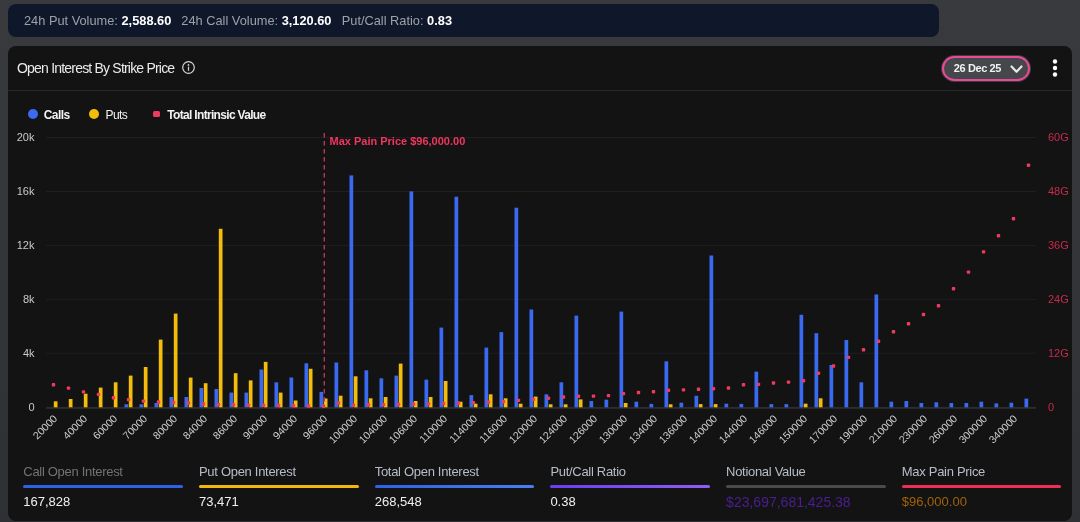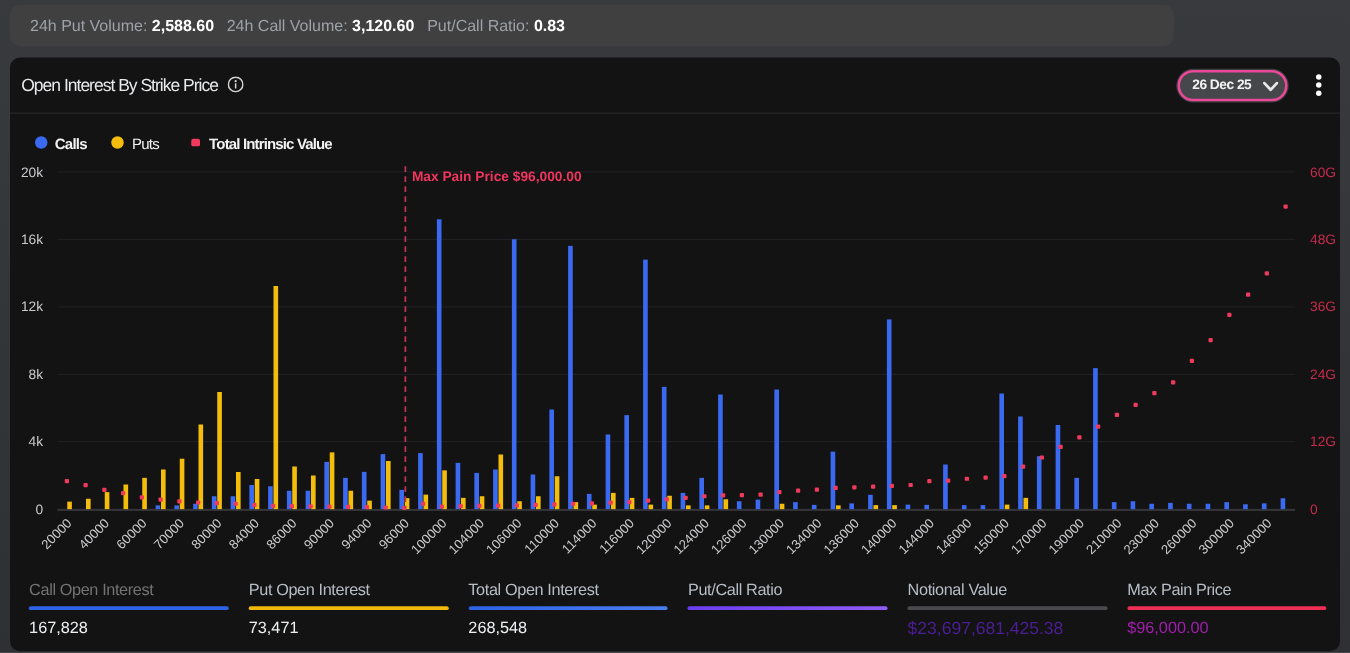--- a/index.html
+++ b/index.html
@@ -1,18 +1,18 @@
 <!DOCTYPE html>
 <html><head><meta charset="utf-8">
 <style>
 html,body{margin:0;padding:0;background:linear-gradient(#383a3e,#2e3033);width:1080px;height:522px;overflow:hidden;font-family:"Liberation Sans",sans-serif;}
 .abs{position:absolute;}
 </style></head>
 <body>
-<div class="abs" style="left:8px;top:4px;width:931px;height:33px;background:#404040;border-radius:8px">
+<div class="abs" style="left:8px;top:4px;width:931px;height:33px;background:#0f172a;border-radius:8px">
   <div class="abs" style="left:16px;top:0;height:33px;line-height:33px;font-size:12.8px;color:#9da1a8;white-space:nowrap">
     24h Put Volume:&nbsp;<span style="color:#fff;font-weight:bold">2,588.60</span>
     <span style="display:inline-block;width:6.5px"></span>24h Call Volume:&nbsp;<span style="color:#fff;font-weight:bold">3,120.60</span>
     <span style="display:inline-block;width:6.7px"></span>Put/Call Ratio:&nbsp;<span style="color:#fff;font-weight:bold">0.83</span>
   </div>
 </div>
 <div class="abs" style="left:8px;top:46px;width:1064px;height:474.5px;background:#131313;border-radius:8px"></div>
 <div class="abs" style="left:17px;top:60px;font-size:14px;color:#e8eaed;font-weight:500;letter-spacing:-0.8px">Open Interest By Strike Price</div>
 <svg class="abs" style="left:182px;top:60.5px" width="13" height="13" viewBox="0 0 13 13">
   <circle cx="6.5" cy="6.5" r="5.8" fill="none" stroke="#d5d5d8" stroke-width="1.2"></circle>
@@ -275,23 +275,24 @@
 <div style="margin-top:6.5px;font-size:13px;color:#eef0f2;white-space:nowrap">73,471</div>
 </div>
 <div style="position:absolute;left:374.7px;top:464px;width:159.5px">
 <div style="font-size:13px;letter-spacing:-0.3px;color:#b7bdc6;white-space:nowrap">Total Open Interest</div>
 <div style="margin-top:6px;height:2.5px;border-radius:2px;background:linear-gradient(90deg,#2e62e6,#4a7df0)"></div>
 <div style="margin-top:6.5px;font-size:13px;color:#eef0f2;white-space:nowrap">268,548</div>
 </div>
 <div style="position:absolute;left:550.4px;top:464px;width:159.5px">
 <div style="font-size:13px;letter-spacing:-0.3px;color:#b7bdc6;white-space:nowrap">Put/Call Ratio</div>
 <div style="margin-top:6px;height:2.5px;border-radius:2px;background:linear-gradient(90deg,#6a3ff0,#8f5cf5)"></div>
+<div style="margin-top:6.5px;font-size:13px;color:#eef0f2;white-space:nowrap">0.38</div>
 </div>
 <div style="position:absolute;left:726.1px;top:464px;width:159.5px">
 <div style="font-size:13px;letter-spacing:-0.3px;color:#b7bdc6;white-space:nowrap">Notional Value</div>
 <div style="margin-top:6px;height:2.5px;border-radius:2px;background:linear-gradient(90deg,#4a4a4e,#4a4a4e)"></div>
 <div style="margin-top:6px;font-size:14px;color:#4c1d95;white-space:nowrap">$23,697,681,425.38</div>
 </div>
 <div style="position:absolute;left:901.8px;top:464px;width:159.5px">
 <div style="font-size:13px;letter-spacing:-0.3px;color:#b7bdc6;white-space:nowrap">Max Pain Price</div>
 <div style="margin-top:6px;height:2.5px;border-radius:2px;background:linear-gradient(90deg,#ef2e56,#ef2e56)"></div>
-<div style="margin-top:6.5px;font-size:13px;color:#a21caf;white-space:nowrap">$96,000.00</div>
+<div style="margin-top:6.5px;font-size:13px;color:#a16207;white-space:nowrap">$96,000.00</div>
 </div>
 
 </body></html>

